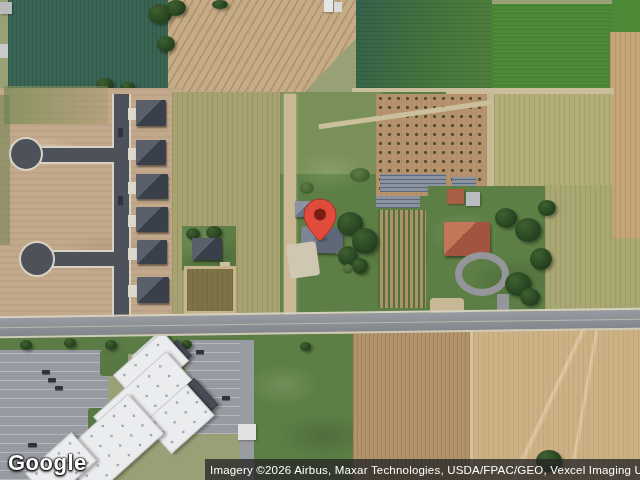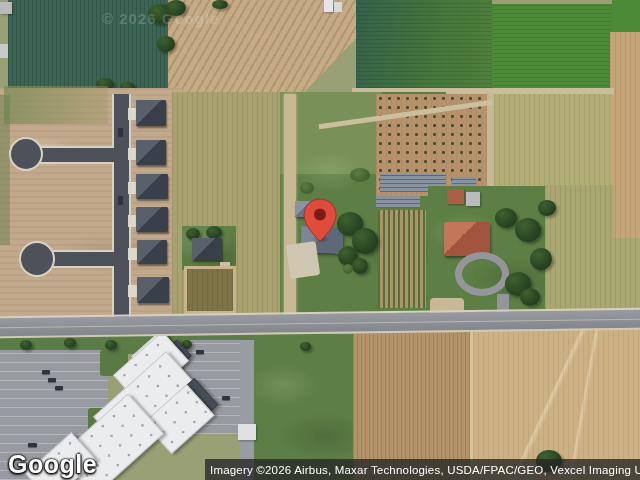--- a/index.html
+++ b/index.html
@@ -42,21 +42,21 @@
         box-shadow:2px 2px 3px rgba(0,0,0,.35);}
   .bush{border-radius:50%;background:radial-gradient(circle at 40% 35%,#5e7d43,#3c5a2c 80%);}
   .sb{background:#ebecee;border:1px solid #c9cbcf;box-shadow:2px 3px 3px rgba(0,0,0,.30);
         background-image:radial-gradient(circle,#9aa0a8 1px,transparent 1.4px);background-size:15px 13px;}
   .sbdark{background:#474d57;border:1px solid #3a3f48;box-shadow:2px 3px 3px rgba(0,0,0,.30);}
   .parking{background-color:#989aa2;
         background-image:repeating-linear-gradient(0deg,rgba(255,255,255,.28) 0 1px,transparent 1px 9px);}
   .car{background:#2e333c;border-radius:1px;box-shadow:0 1px 1px rgba(0,0,0,.4);}
   
   .watermark{color:rgba(235,240,235,.20);font-size:15px;letter-spacing:1px;font-weight:bold;}
-  .google-logo{color:#fff;font-size:25px;font-weight:bold;letter-spacing:.5px;
+  .google-logo{color:#fff;font-size:22px;font-weight:bold;letter-spacing:.5px;
         text-shadow:0 0 2px rgba(0,0,0,.95),0 1px 2px rgba(0,0,0,.9),
         1px 0 2px rgba(0,0,0,.7),-1px 0 2px rgba(0,0,0,.7),0 2px 3px rgba(0,0,0,.6);}
   .attribution{background:rgba(38,38,38,.78);color:#fff;font-size:11.5px;letter-spacing:.2px;
         display:flex;align-items:center;padding:0 5px;white-space:nowrap;overflow:hidden;}
   .pin-shadow{background:radial-gradient(ellipse,rgba(0,0,0,.35),transparent 70%);border-radius:50%;}
 </style>
 </head>
 <body>
 
 <div class="stage">
@@ -197,21 +197,20 @@
     <div class="abs car" style="left:196px;top:350px;width:8px;height:4px;"></div>
     <div class="abs car" style="left:222px;top:396px;width:8px;height:4px;"></div>
     <div class="abs car" style="left:118px;top:128px;width:5px;height:8px;"></div>
     <div class="abs car" style="left:118px;top:196px;width:5px;height:8px;"></div>
 
     <div class="abs mainroad" style="left:-7px;top:312px;width:654px;height:22px;transform:rotate(-0.75deg);box-sizing:border-box;">
       <div class="centerline"></div>
     </div>
   </div>
 
-  <div class="abs watermark" style="left:102px;top:10px;">© 2026 Google</div>
 
   <div class="abs pin-shadow" style="left:312px;top:235px;width:18px;height:8px;"></div>
   <svg class="abs" style="left:303px;top:198px;" width="34" height="44" viewBox="0 0 34 44">
     <path d="M17 1 C8.2 1 1 8.1 1 17 C1 29 17 43 17 43 C17 43 33 29 33 17 C33 8.1 25.8 1 17 1 Z" stroke="#A03027" stroke-width="1" fill="#E14B3B"></path>
     <circle cx="17" cy="16.5" r="6" fill="#7C1D15"></circle>
   </svg>
 
   <div class="abs google-logo" style="left:8px;top:450px;">Google</div>
 
   <div class="abs attribution" style="left:205px;top:459px;width:435px;height:21px;box-sizing:border-box;">

